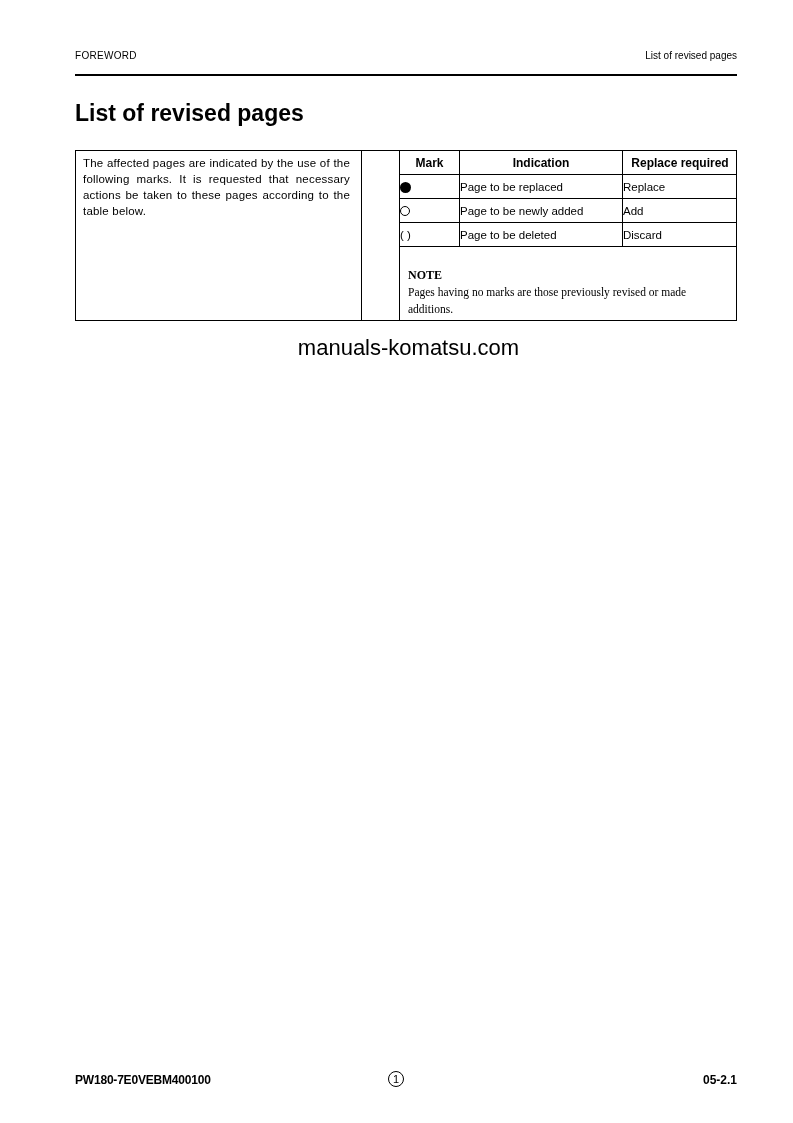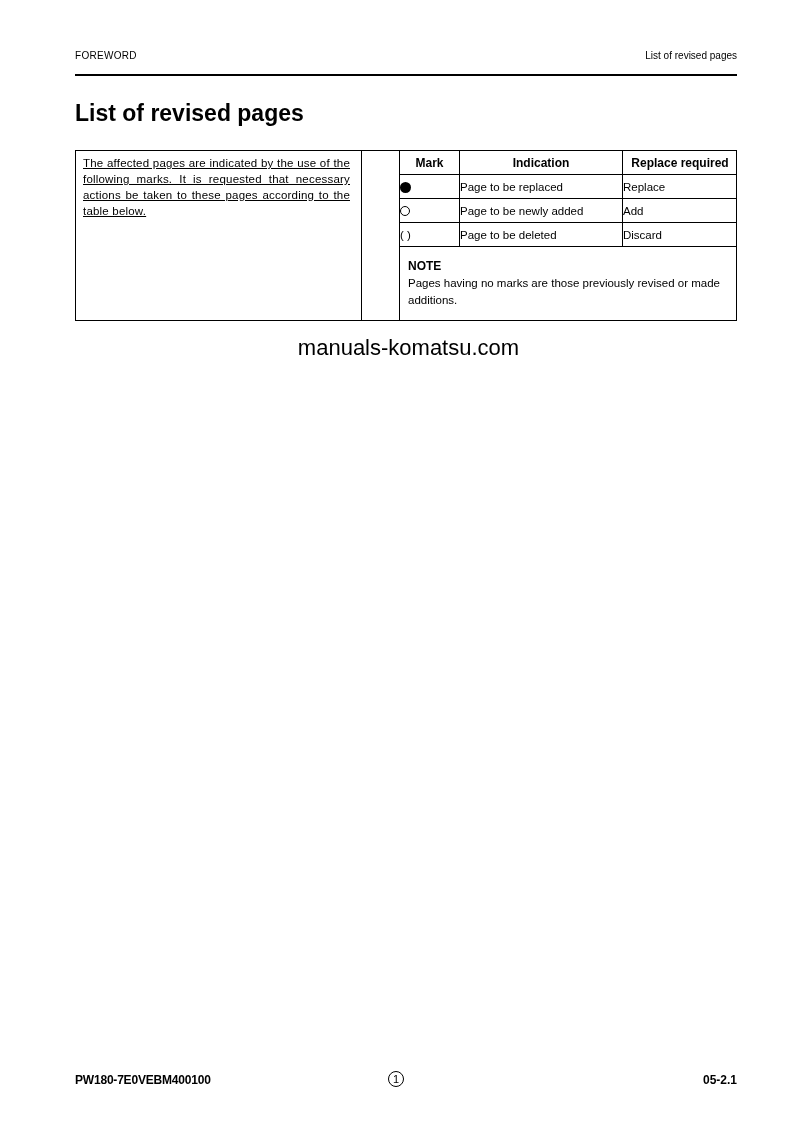--- a/index.html
+++ b/index.html
@@ -58,21 +58,20 @@
       top: 0;
       width: 286px;
       height: 169px;
       border-right: 1px solid #000;
       box-sizing: border-box;
       padding: 4px 11px 0 7px;
       font-size: 11.5px;
       line-height: 16px;
       text-align: justify;
       letter-spacing: 0.2px;
-      text-decoration: underline;
     }
     .spacer-cell {
       position: absolute;
       left: 286px;
       top: 0;
       width: 38px;
       height: 169px;
       border-right: 1px solid #000;
       box-sizing: border-box;
     }
@@ -120,24 +119,25 @@
       display: inline-block;
       width: 11px;
       height: 11px;
       background: #000;
       border-radius: 50%;
       vertical-align: middle;
     }
     .note {
       position: absolute;
       left: 8px;
-      top: 107px;
+      top: 116px;
       width: 325px;
       font-size: 11.5px;
       line-height: 17px;
+      font-family: Liberation Serif, serif;
     }
     .note-title {
       font-weight: bold;
       font-size: 12px;
     }
     .watermark {
       position: absolute;
       left: 0;
       width: 817px;
       top: 335px;

